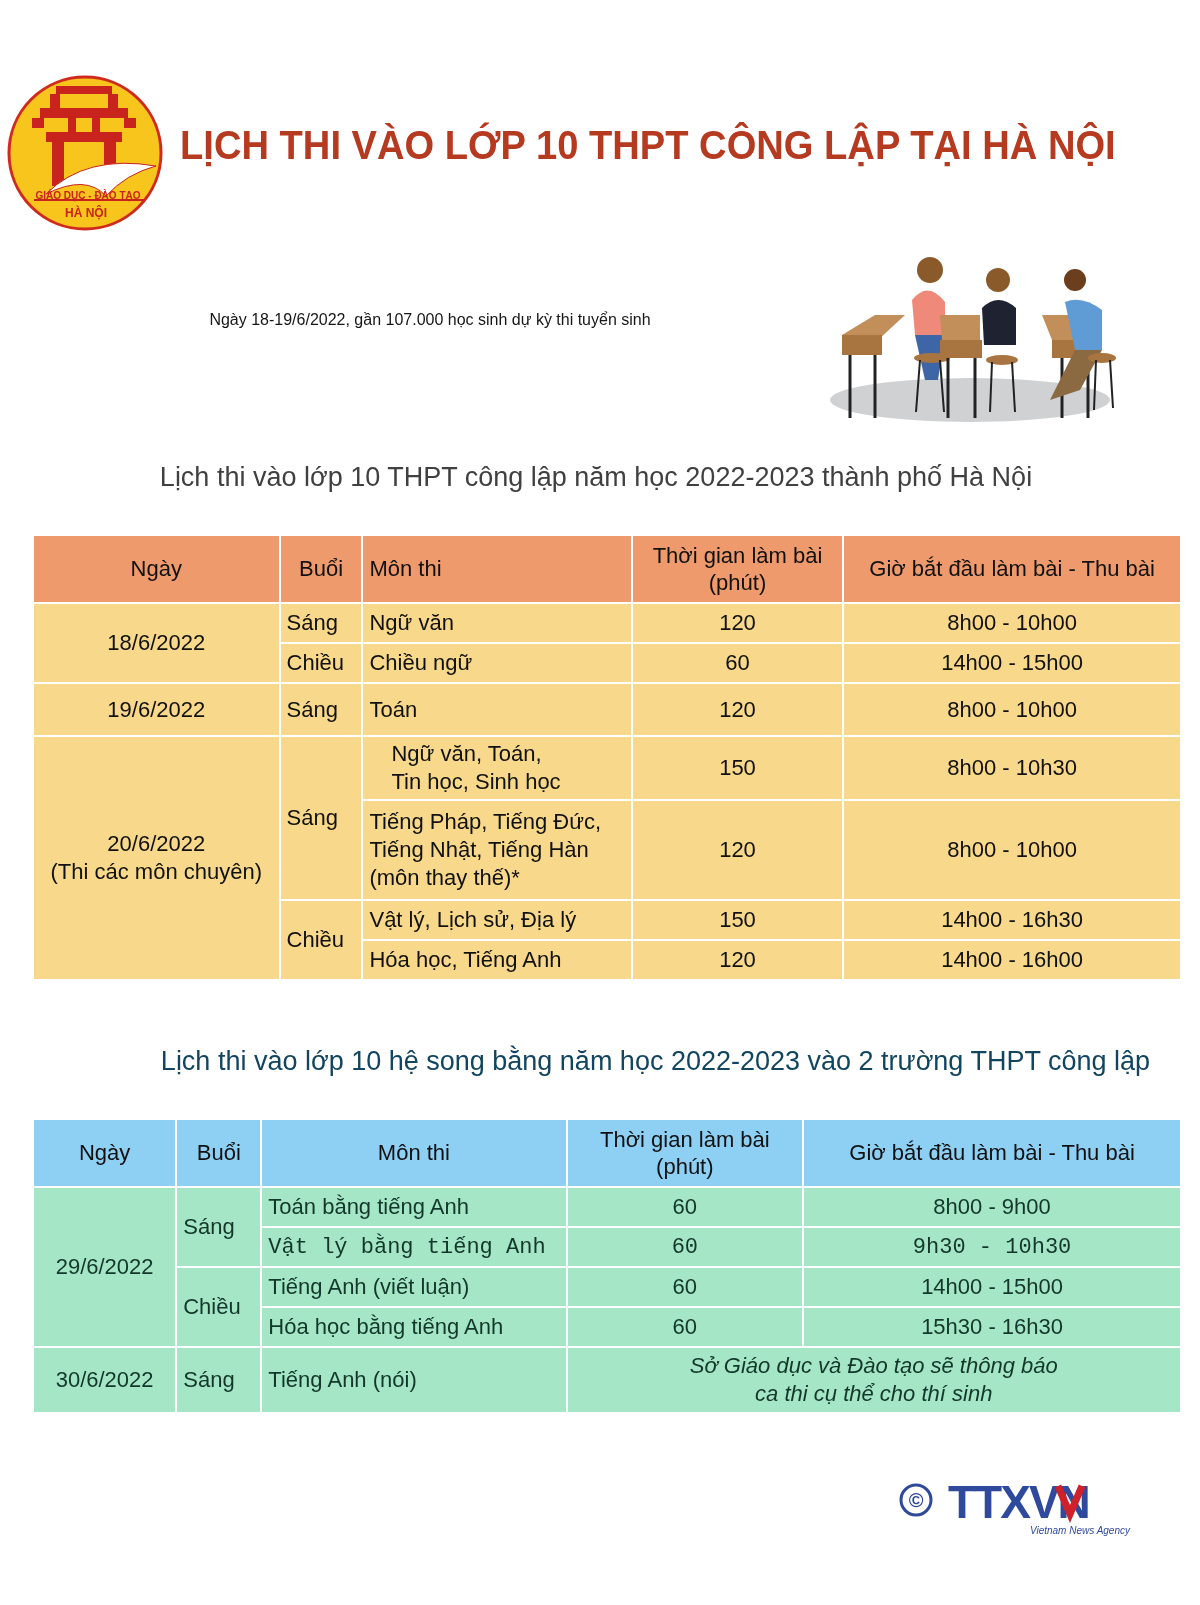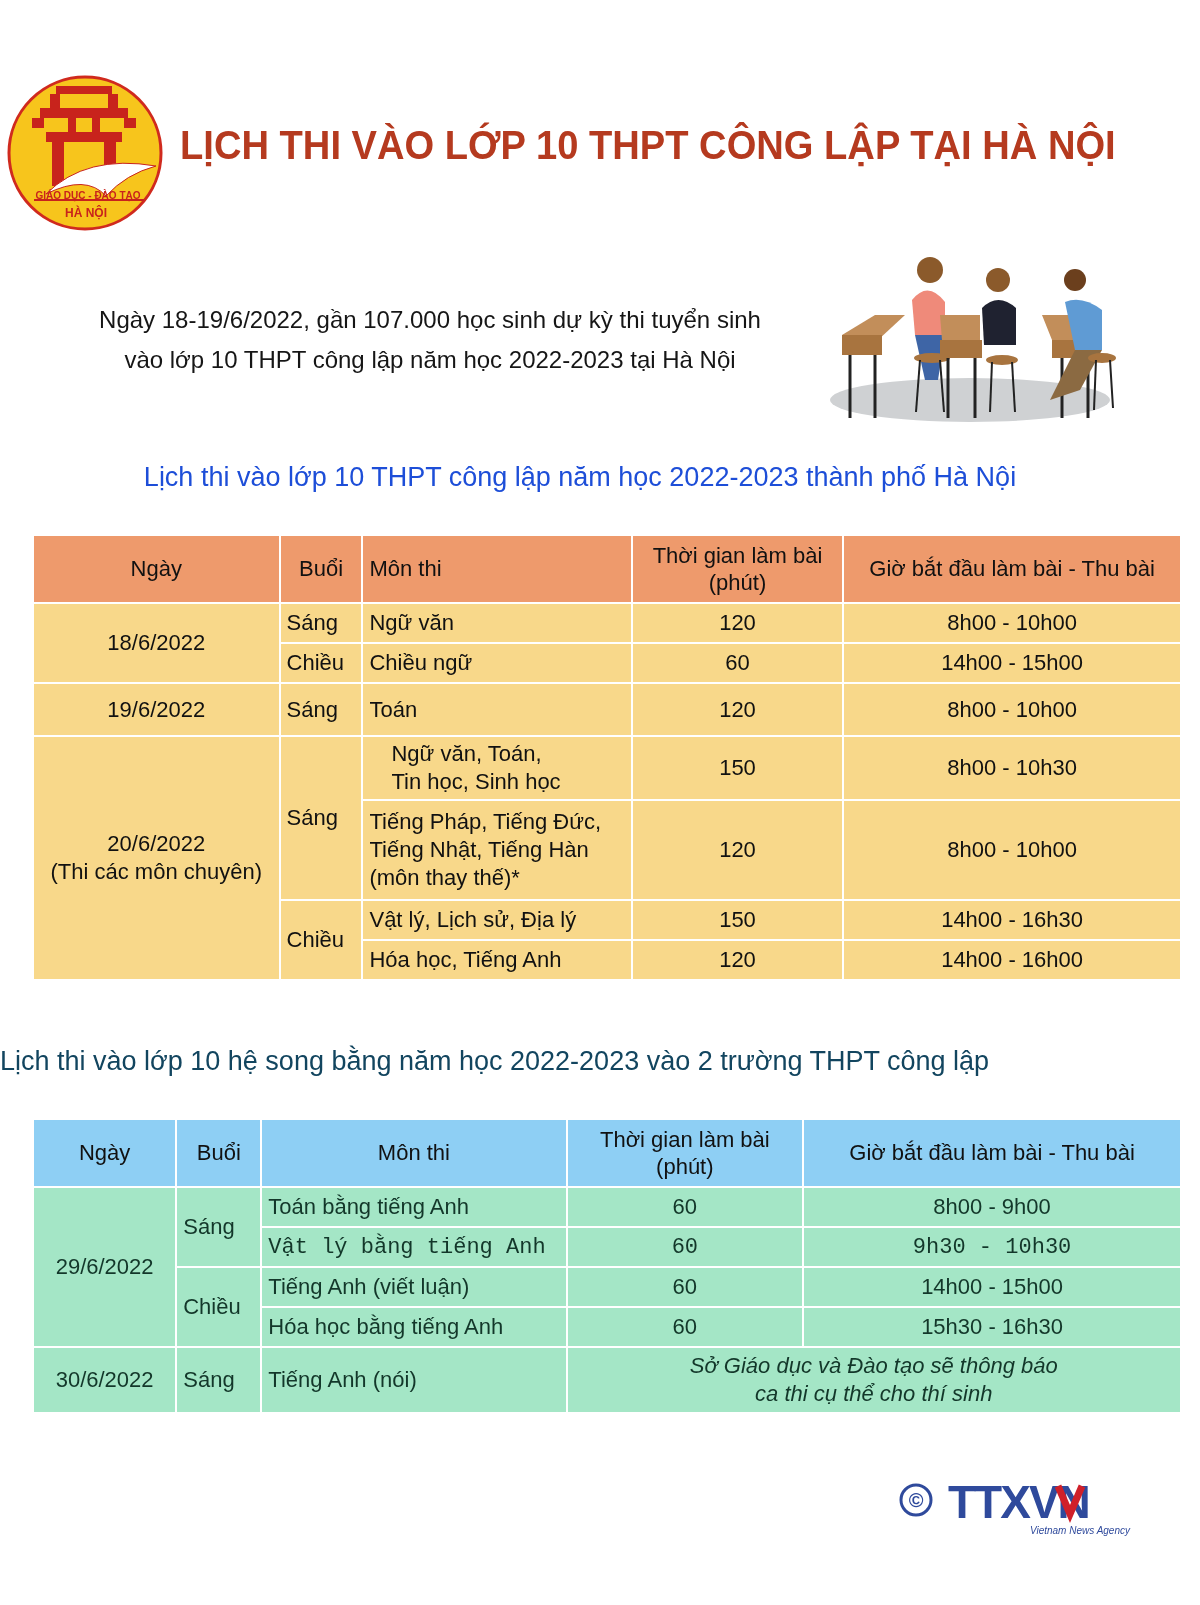--- a/index.html
+++ b/index.html
@@ -2,25 +2,25 @@
 <html><head>
 <meta charset="utf-8">
 <style>
   html, body { margin:0; padding:0; background:#ffffff; }
   body { width:1200px; height:1605px; position:relative; overflow:hidden;
          font-family:"Liberation Sans", "DejaVu Sans", sans-serif; color:#111; }
   .logo { position:absolute; left:6px; top:74px; width:158px; height:158px; }
   .title { position:absolute; left:180px; top:122px; font-size:41px; font-weight:bold;
            color:#b53a1f; letter-spacing:0px; white-space:nowrap; transform:scaleX(0.93); transform-origin:left; }
   .intro { position:absolute; left:50px; top:300px; width:760px; text-align:center;
-           font-size:24px; line-height:40px; color:#161616; }
+           font-size:16px; line-height:40px; color:#161616; }
   .illus { position:absolute; left:820px; top:240px; width:300px; height:190px; }
-  .subtitle1 { position:absolute; left:0; width:1160px; top:462px; text-align:center;
-               font-size:27px; color:#1d4ed8; }
-  .subtitle2 { position:absolute; left:0; width:1150px; top:1046px; text-align:left;
+  .subtitle1 { position:absolute; left:16px; width:1160px; top:462px; text-align:center;
+               font-size:27px; color:#404040; }
+  .subtitle2 { position:absolute; left:0; width:1150px; top:1046px; text-align:right;
                font-size:27px; color:#12455f; }
   table { border-collapse:collapse; position:absolute; table-layout:fixed; }
   td, th { border:2px solid #ffffff; font-size:22px; font-weight:normal; padding:0 6px; }
   .t1 { left:32px; top:534px; width:1150px; }
   .t1 th { background:#ee9a6c; height:66px; }
   .t1 td { background:#f8d88a; }
   .t2 { left:32px; top:1118px; width:1150px; }
   .t2 th { background:#8ecff4; height:66px; }
   .t2 td { background:#a4e6c6; color:#13372a; }
   .c { text-align:center; }
@@ -49,21 +49,20 @@
   <path d="M40 120 Q80 80 150 92 Q120 100 100 122 Q80 100 40 120 Z" fill="#ffffff" stroke="#c8231c" stroke-width="1"></path>
   <line x1="28" y1="126" x2="138" y2="126" stroke="#c8231c" stroke-width="2"></line>
   <text x="82" y="125" text-anchor="middle" font-size="10" font-weight="bold" fill="#c8231c" font-family="Liberation Sans, sans-serif">GIÁO DỤC - ĐÀO TẠO</text>
   <text x="80" y="143" text-anchor="middle" font-size="12" font-weight="bold" fill="#c8231c" font-family="Liberation Sans, sans-serif">HÀ NỘI</text>
 </svg>
 
 <div class="title">LỊCH THI VÀO LỚP 10 THPT CÔNG LẬP TẠI HÀ NỘI</div>
 
 <div class="intro">
   <div>Ngày 18-19/6/2022, gần 107.000 học sinh dự kỳ thi tuyển sinh</div>
-  <div>vào lớp 10 THPT công lập năm học 2022-2023 tại Hà Nội</div>
 </div>
 
 <svg class="illus" viewBox="0 0 300 190">
   <ellipse cx="150" cy="160" rx="140" ry="22" fill="#cfd1d3"></ellipse>
 
   <polygon points="22,95 55,75 85,75 58,100" fill="#c28e5a"></polygon>
   <rect x="22" y="95" width="40" height="20" fill="#a8743f"></rect>
   <line x1="30" y1="115" x2="30" y2="178" stroke="#222" stroke-width="3"></line>
   <line x1="55" y1="115" x2="55" y2="178" stroke="#222" stroke-width="3"></line>
 

